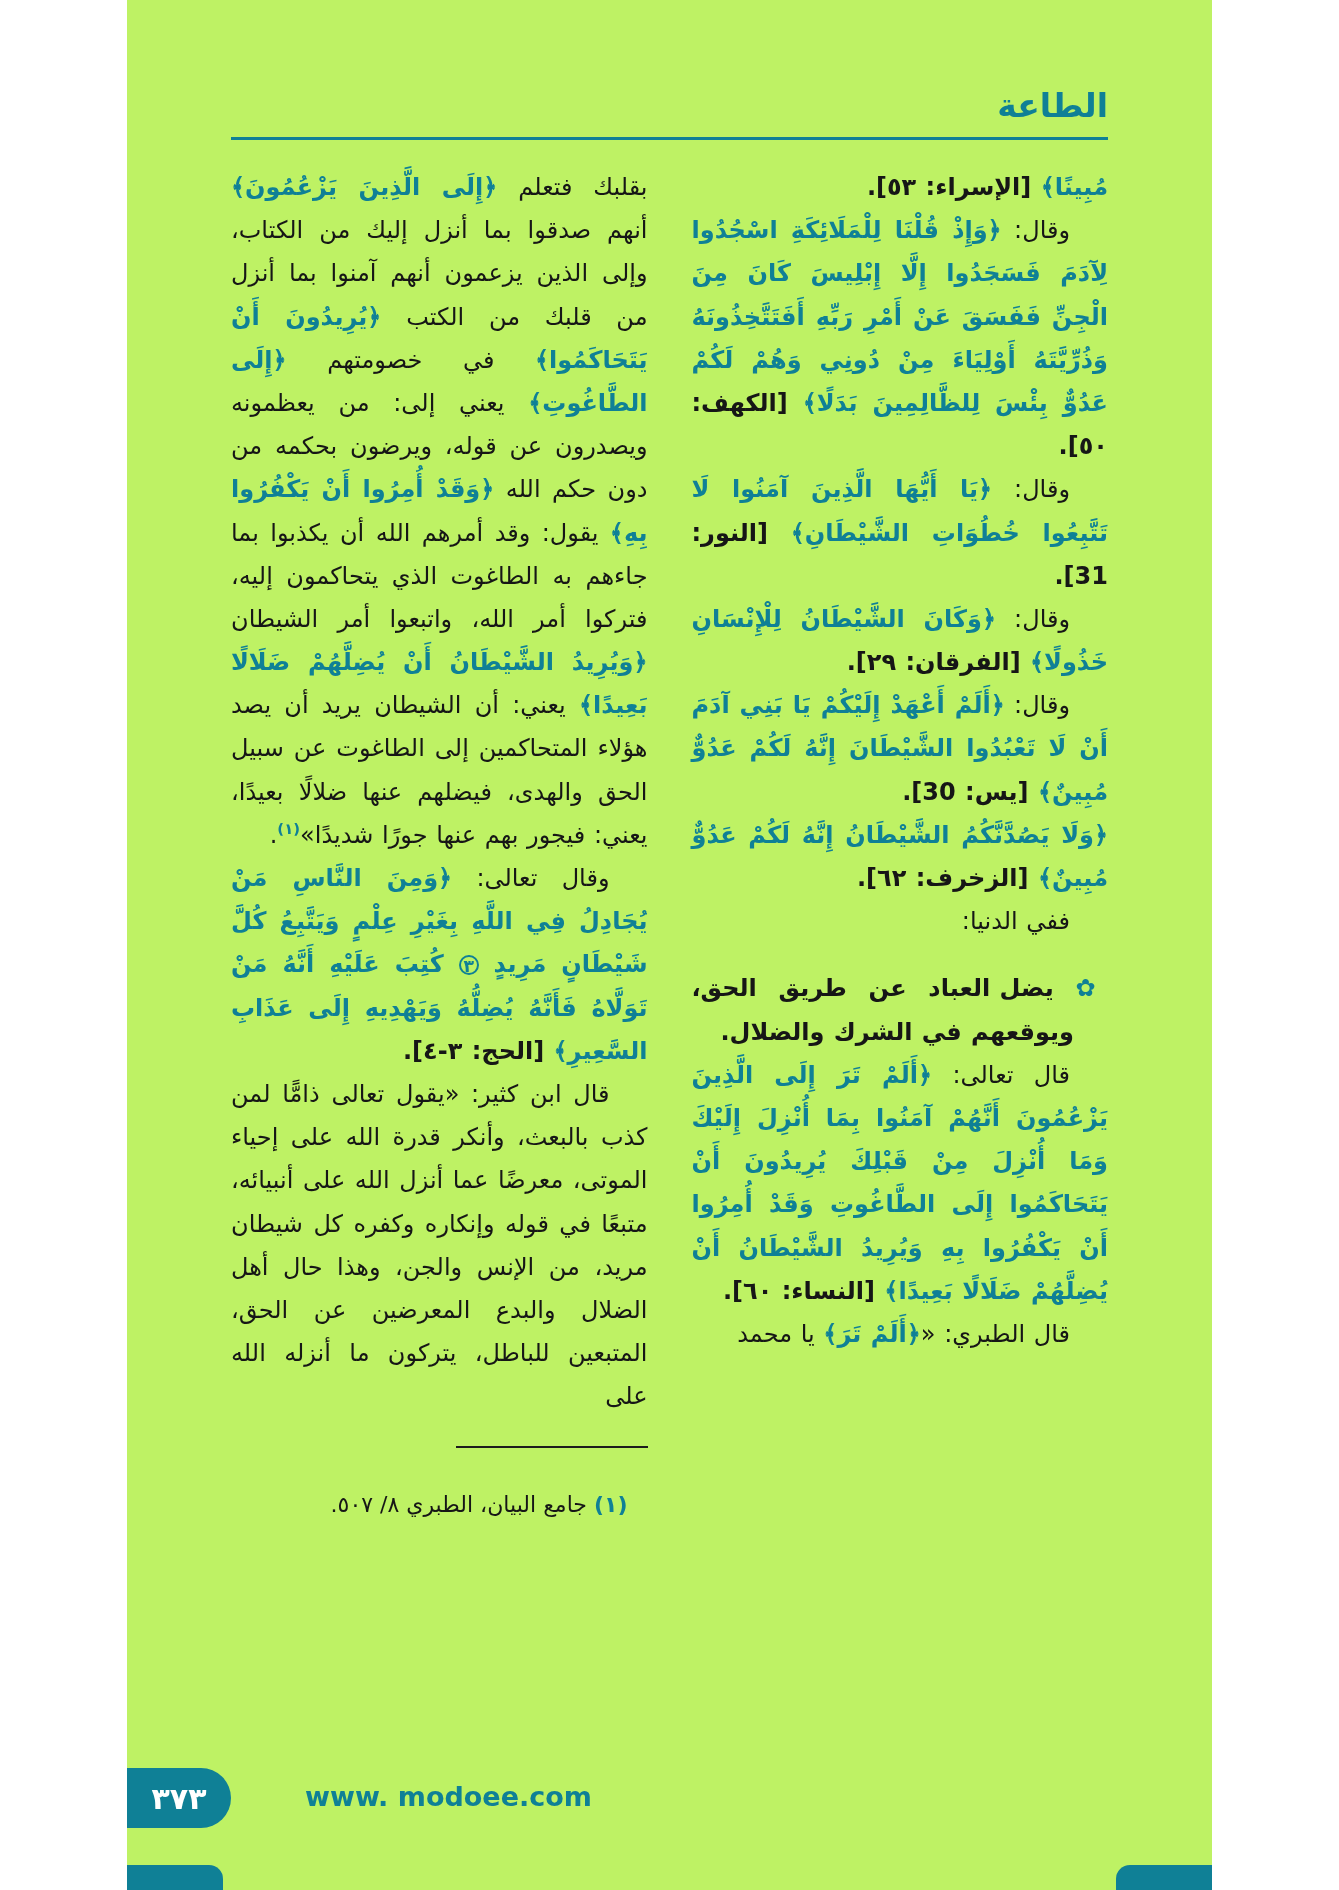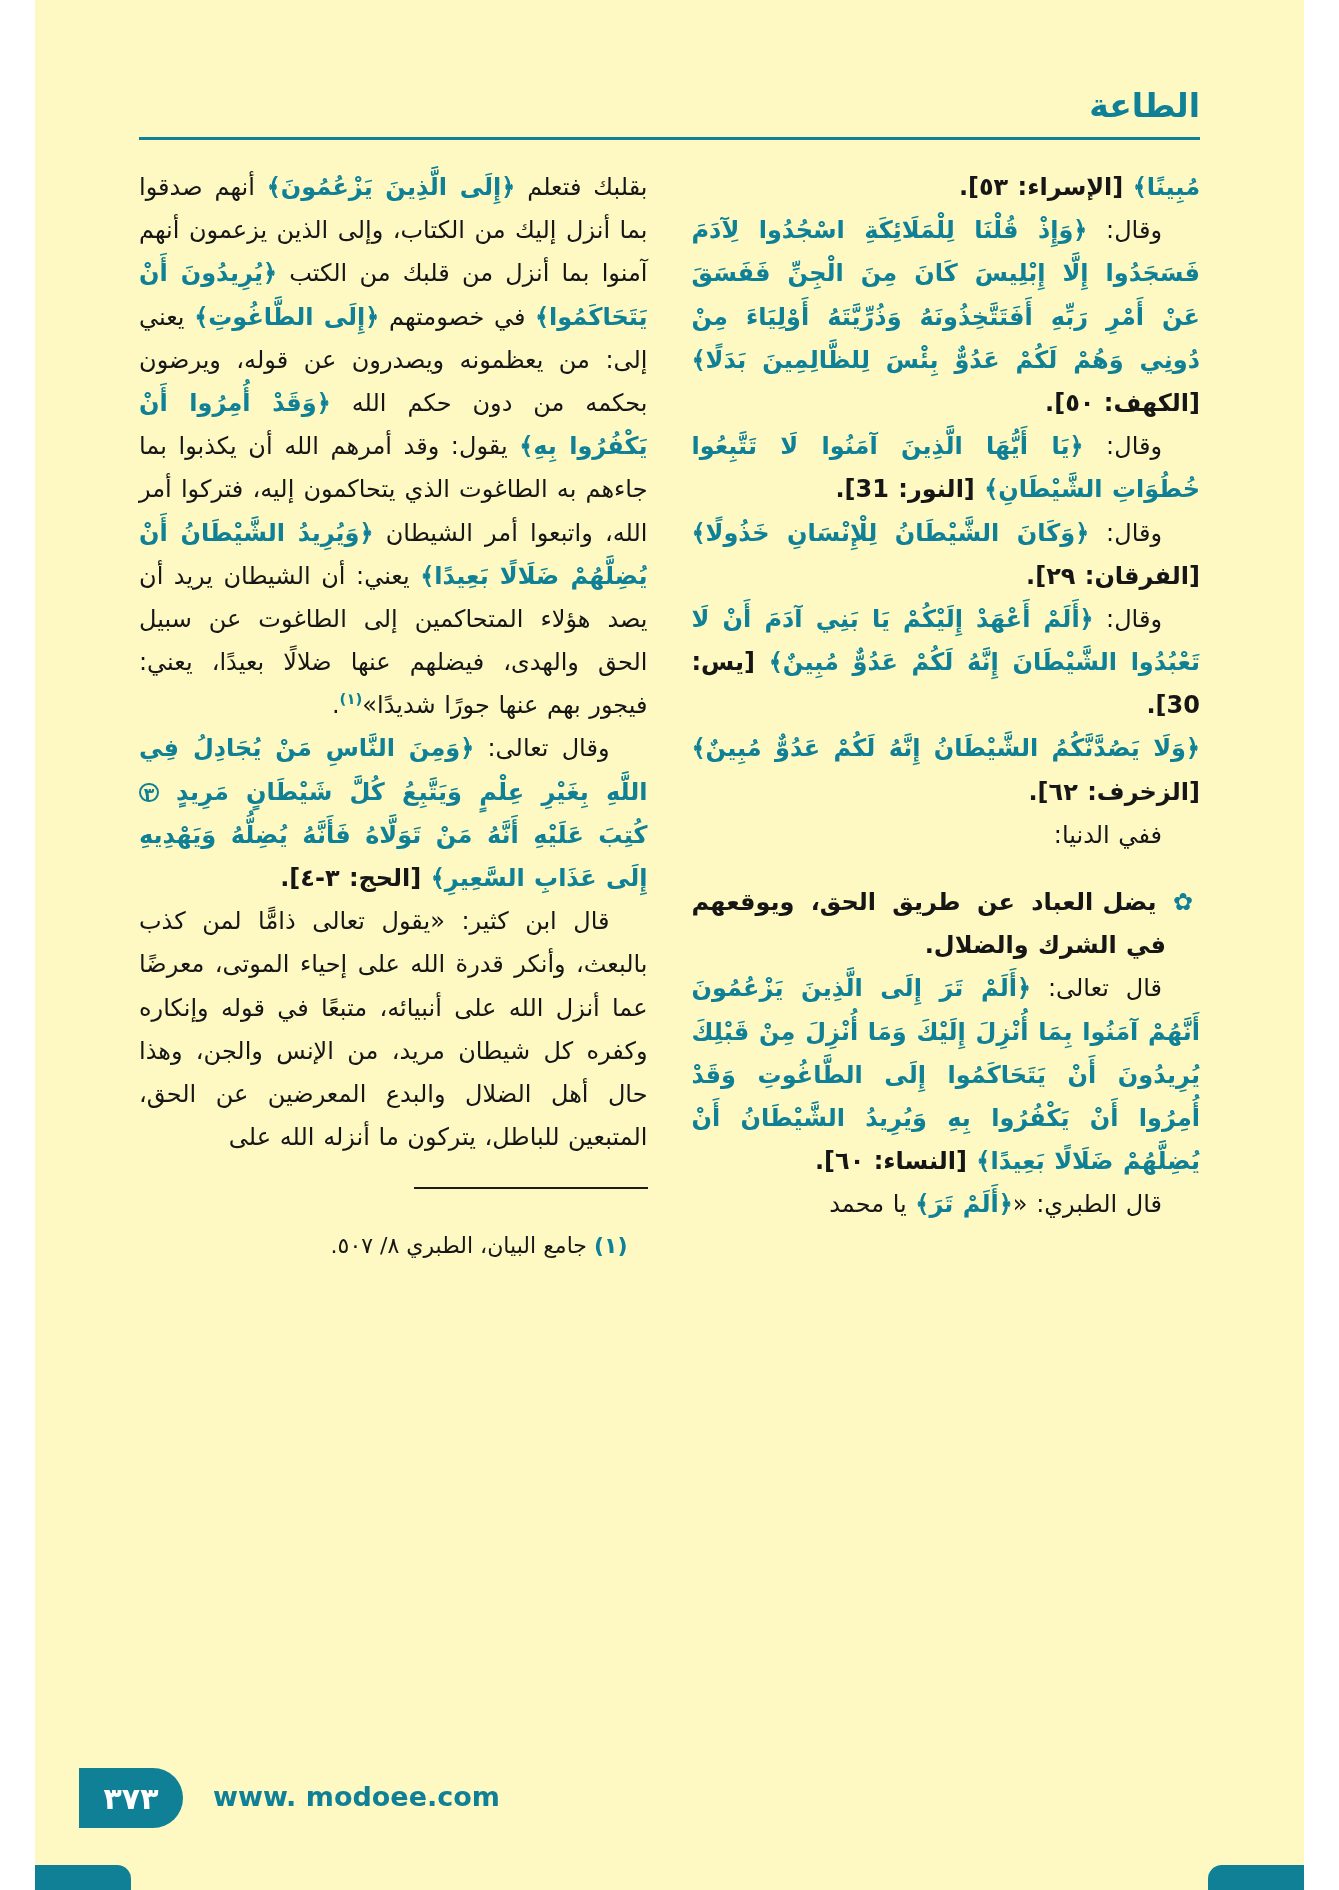--- a/index.html
+++ b/index.html
@@ -1,23 +1,23 @@
 <!DOCTYPE html>
 <html lang="ar" dir="rtl" style="--accent: #0f8096;"><head>
 <meta charset="utf-8">
 <style>
   :root { --accent: #0f8096; --ink: #161616; }
   * { box-sizing: border-box; }
   html, body { margin: 0; padding: 0; background: #ffffff; }
   .page {
     position: relative;
-    width: 1269px;
+    width: 1085px;
     height: 1890px;
     margin: 0 auto;
-    background: #fef9c3;
+    background: #bef264;
     direction: rtl;
     font-family: "DejaVu Sans", sans-serif;
     color: var(--ink);
     overflow: hidden;
   }
   
   .header { padding: 86px 104px 0 104px; }
   .page-title {
     margin: 0 0 12px 0;
     color: var(--accent);
@@ -67,21 +67,21 @@
 
   
   .page-badge {
     position: absolute;
     left: 0; top: 1768px;
     width: 104px; height: 60px;
     background: var(--accent);
     color: #ffffff;
     border-radius: 0 30px 30px 0;
     display: flex; align-items: center; justify-content: center;
-    font-size: 30px; font-weight: bold; margin-left: 44px;
+    font-size: 30px; font-weight: bold;
   }
   .site-url {
     position: absolute;
     left: 134px; top: 1781px;
     color: var(--accent);
     font-size: 27px;
     font-weight: bold;
     direction: ltr;
     text-decoration: none;
     margin-left: 44px;

